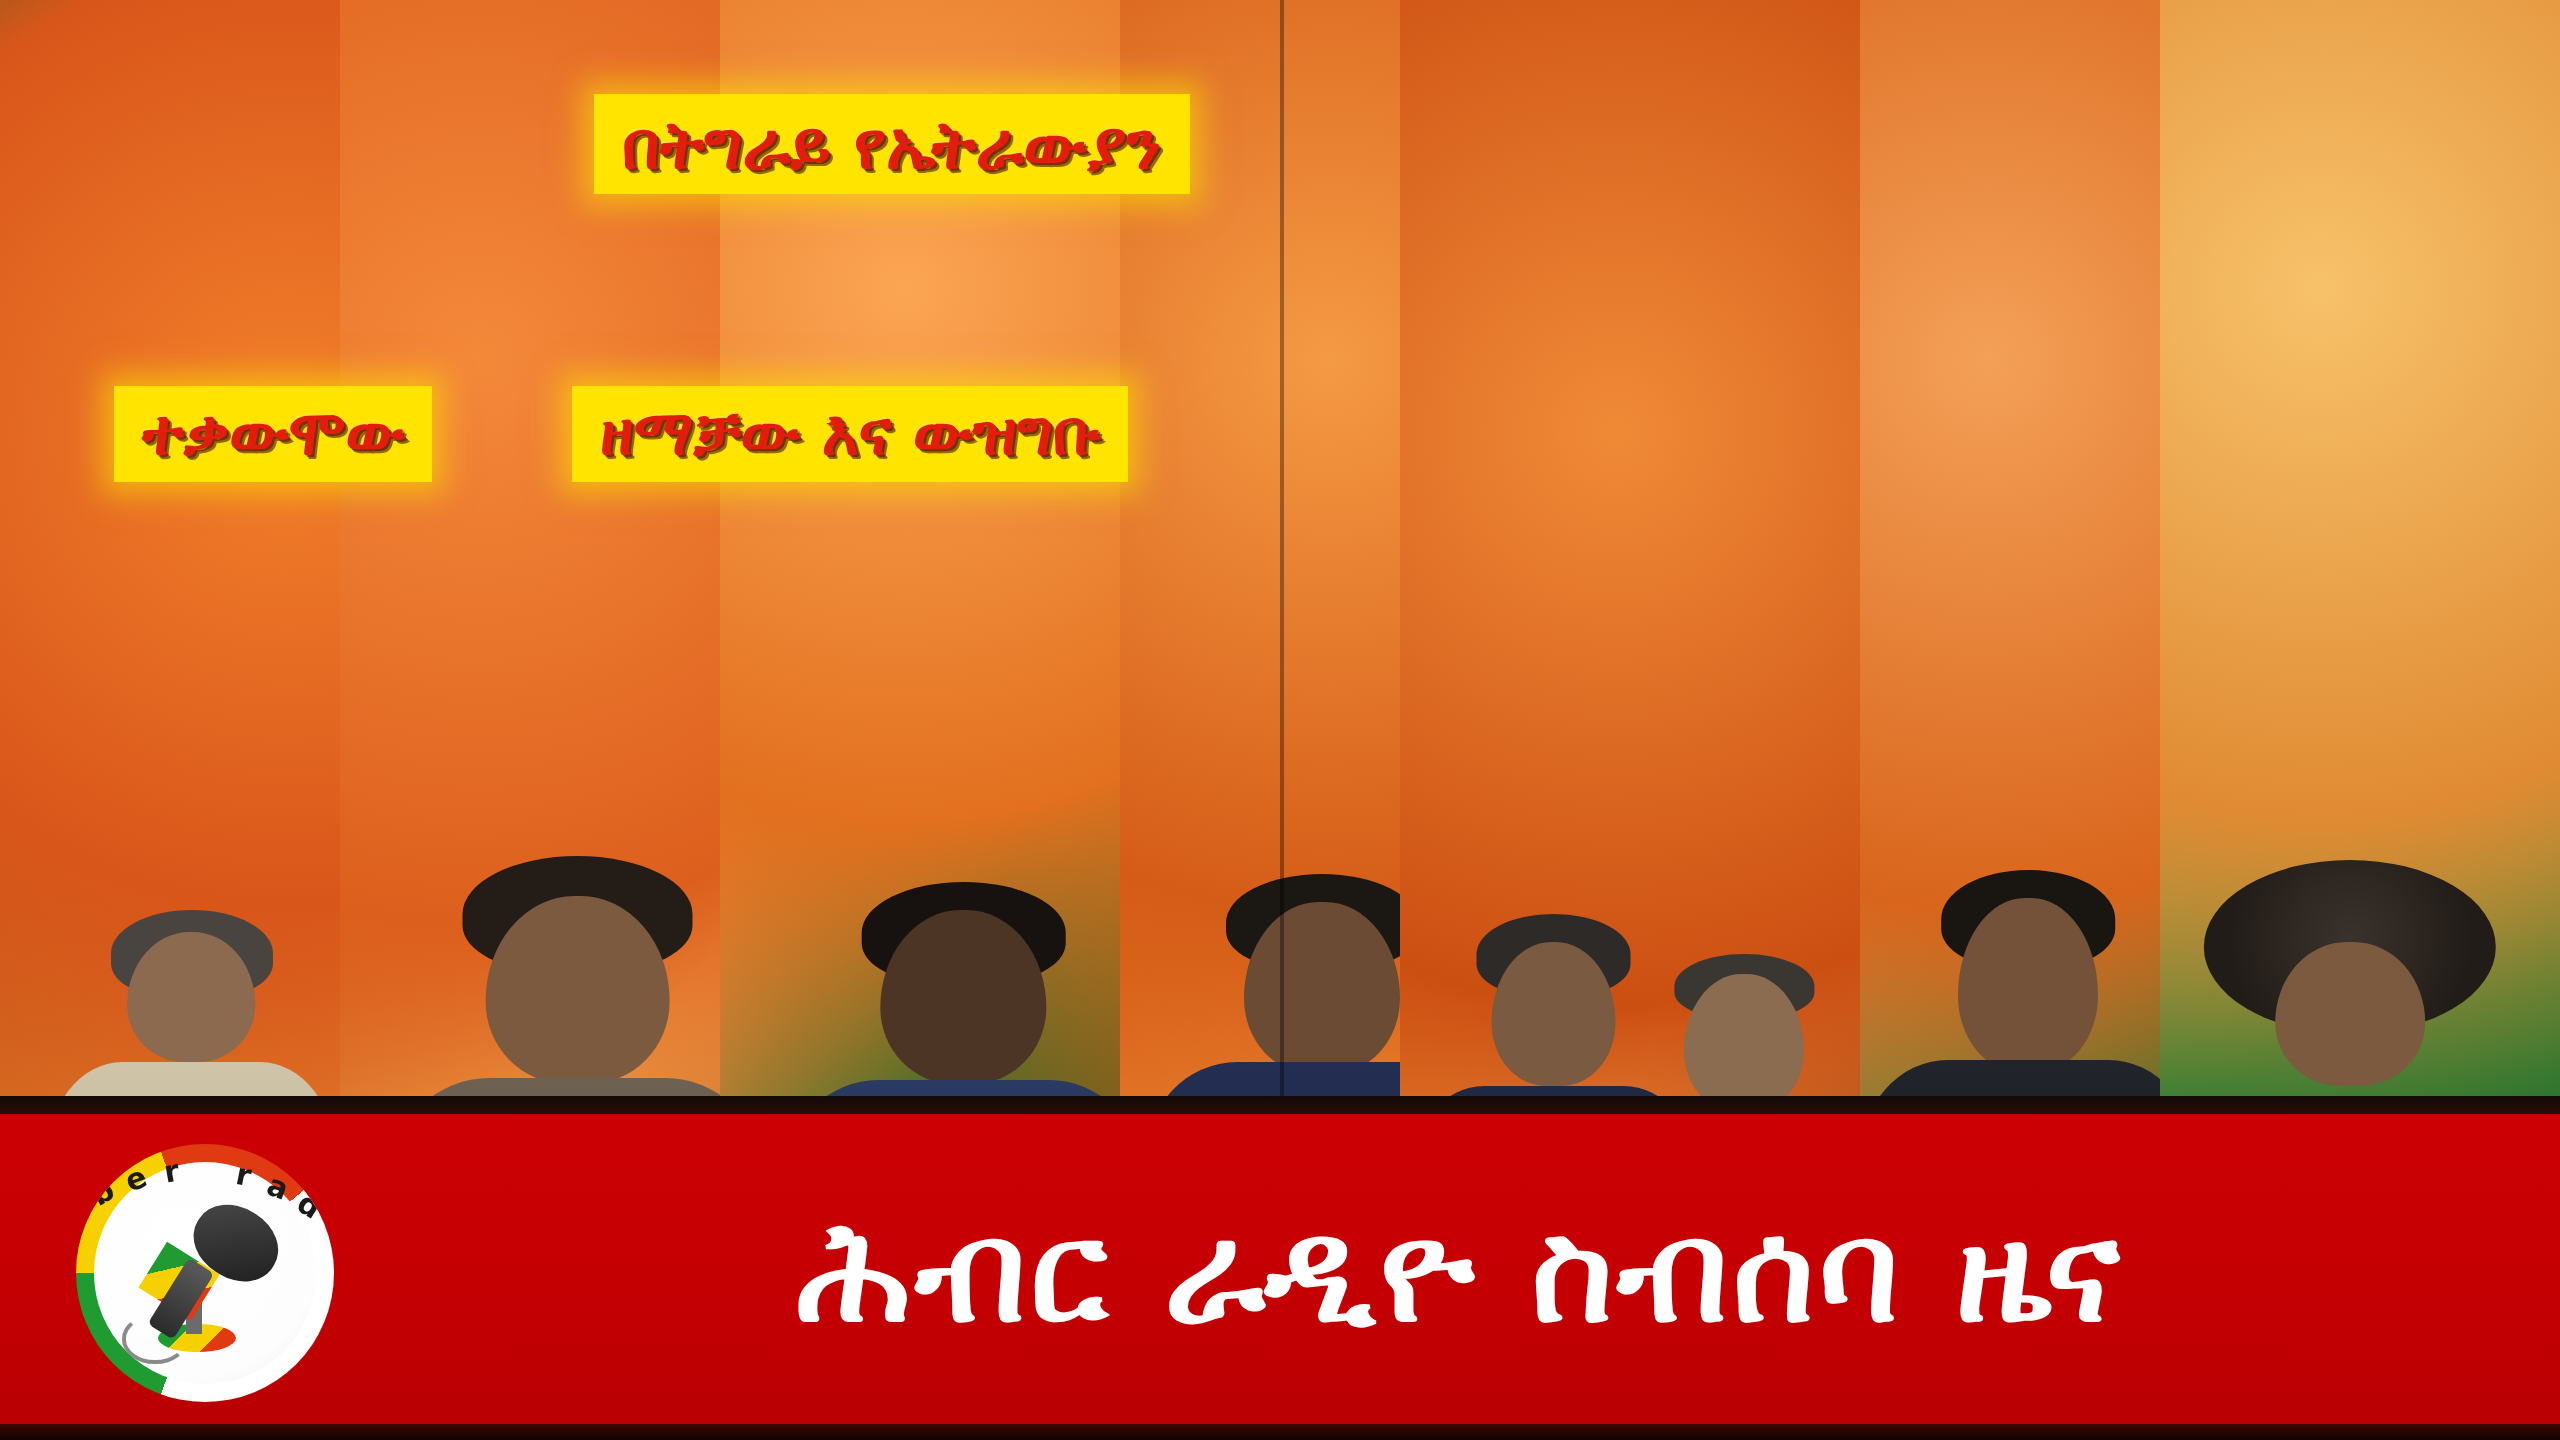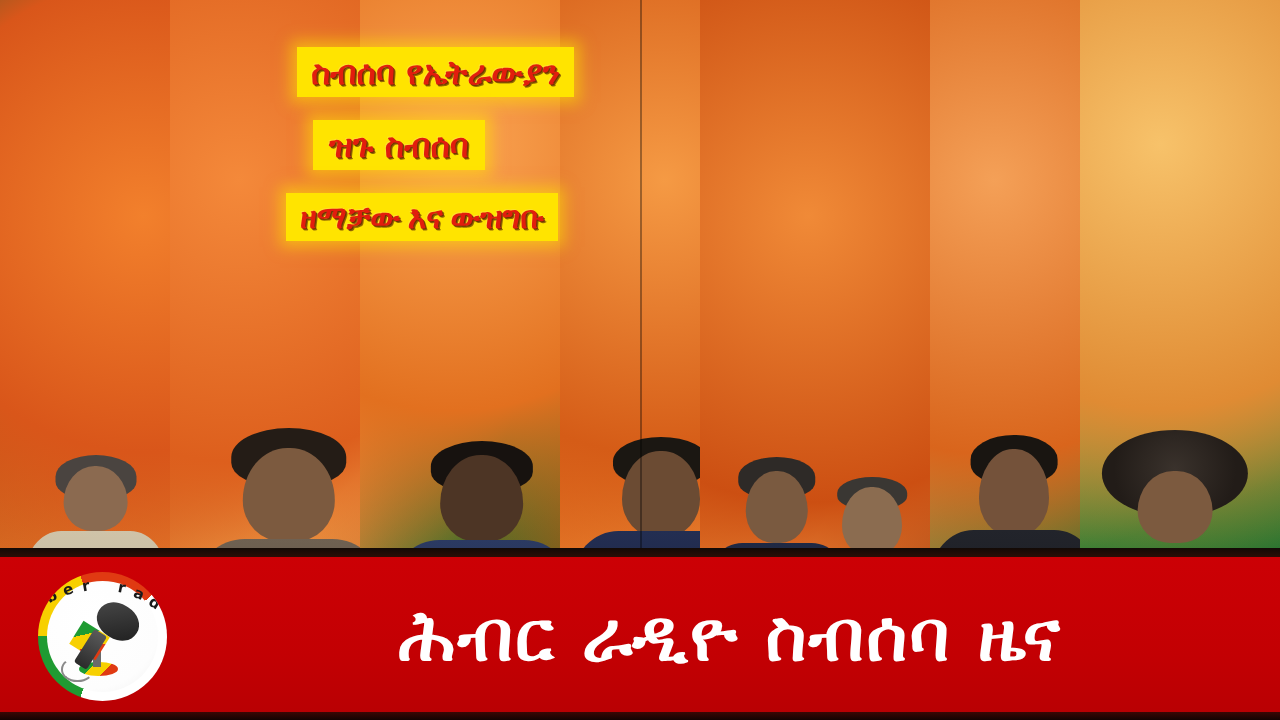--- a/index.html
+++ b/index.html
@@ -142,21 +142,21 @@
     text-shadow:
        2px 2px 0 rgba(60,0,0,.55),
        1px 1px 0 rgba(90,10,0,.5),
       -1px -1px 0 rgba(255,220,120,.35);
     box-shadow:0 0 14px 6px rgba(255,228,0,.55);
   }
   #cap1{left:297px;top:47px;padding:3px 14px;font-size:33px;height:44px;}
   #cap2{left:313px;top:120px;padding:3px 16px;font-size:33px;height:44px;}
   #cap3{left:626px;top:120px;padding:3px 16px;font-size:33px;height:44px;}
   #cap4{left:57px;top:193px;padding:3px 14px;font-size:31px;height:42px;}
-  #cap5{left:286px;top:193px;padding:3px 14px;font-size:31px;height:42px;font-family:Liberation Serif, serif;}
+  #cap5{left:286px;top:193px;padding:3px 14px;font-size:31px;height:42px;}
   #cap6{left:806px;top:215px;padding:3px 14px;font-size:31px;height:42px;}
 
   
   #banner{
     position:absolute;left:0;top:557px;width:1280px;height:161px;
     background:linear-gradient(180deg,#cc0005 0%,#c30003 60%,#b80003 100%);
   }
   #banner-topline{position:absolute;left:0;top:548px;width:1280px;height:9px;
     background:linear-gradient(180deg,#120a06,#2a0d06);}
   #banner-bottomline{position:absolute;left:0;top:712px;width:1280px;height:8px;
@@ -343,22 +343,22 @@
         <div class="hair" style="width:86%;height:30%;top:0%;background:radial-gradient(circle at 50% 45%,#3a322c 0%,#221c18 70%);border-radius:50%;"></div>
         <div class="hd" style="width:44%;height:25%;top:14%;background:#7c5a3f;"></div>
         <div class="tor" style="width:118%;height:52%;background:linear-gradient(180deg,#cf2020 0%,#b81b1b 50%,#8d1414 100%);"></div>
         <div class="shirt" style="width:70%;height:34%;background:repeating-linear-gradient(45deg,#d33 0 7px,#1f7a35 7px 12px,#e8a21e 12px 17px,#222 17px 22px);border-radius:24% 24% 0 0;opacity:.92;"></div>
       </div>
     </div>
 
     <div class="seam" style="left:640px;"></div>
   </div>
 
-  <div class="cap" id="cap1">ስብሰባ የኤትራውያን</div>
-  <div class="cap" id="cap2">ዝጉ ስብሰባ</div>
+  <div class="cap" id="cap1">በትግራይ የኤትራውያን</div>
+  <div class="cap" id="cap4">ተቃውሞው</div>
   <div class="cap" id="cap5">ዘማቻው እና ውዝግቡ</div>
 
   <div id="banner-topline"></div>
   <div id="banner"></div>
   <div id="banner-bottomline"></div>
 
   <div id="logo">
     <div class="disc"></div>
     <div class="mic-cord"></div>
     <div class="mic-base"></div>

